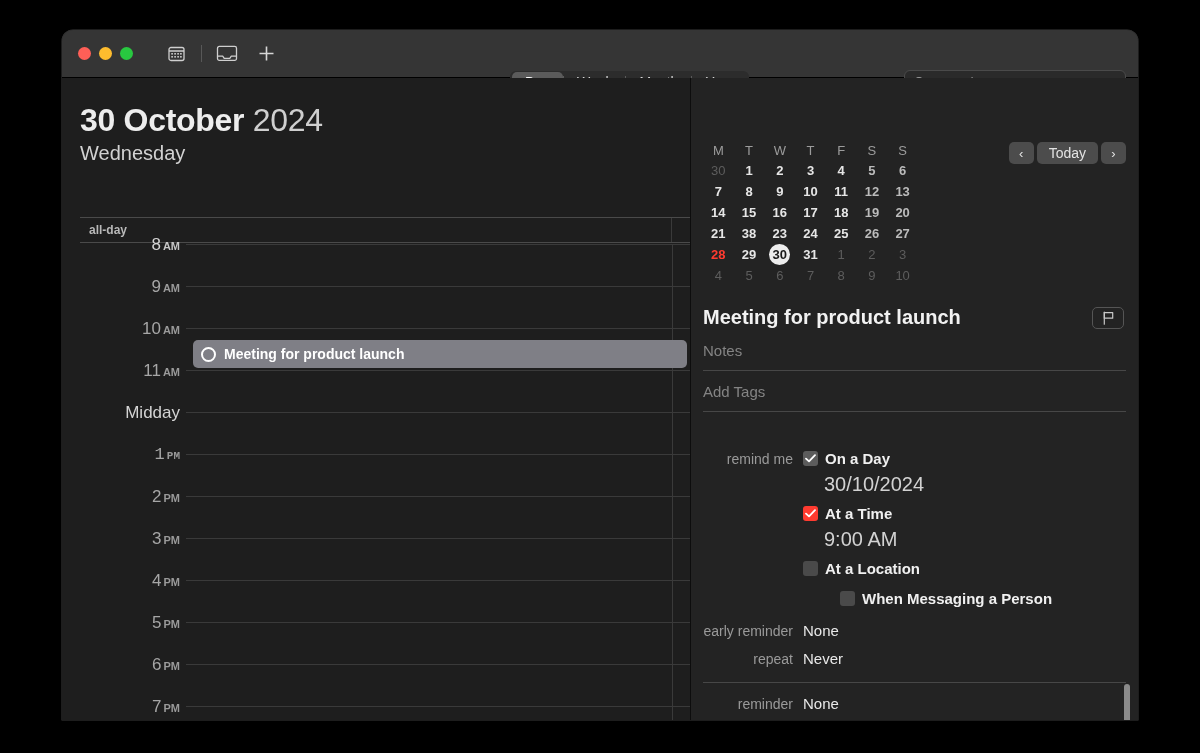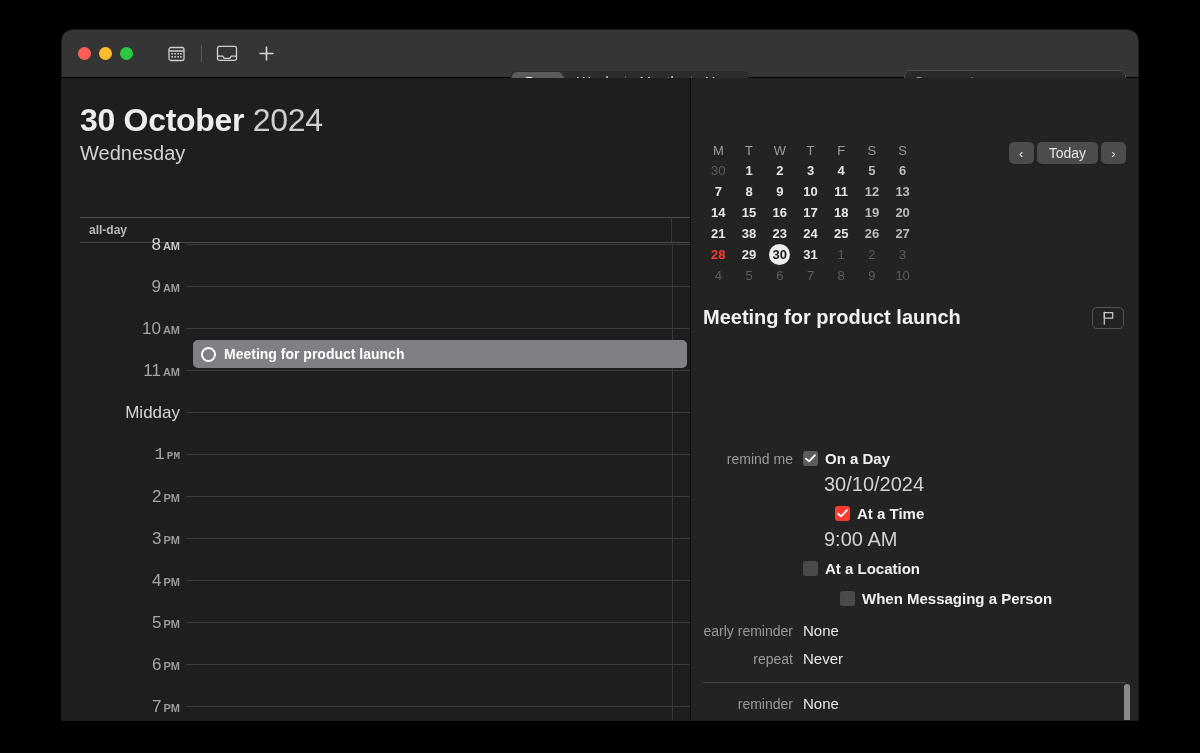--- a/index.html
+++ b/index.html
@@ -612,35 +612,37 @@
         <div class="detail-title-row">
           <div class="detail-title">Meeting for product launch</div>
           <div class="flag-btn">
             <svg width="13" height="14" viewBox="0 0 13 14" fill="none">
               <path d="M2.3 1.2v12" stroke="#c8c8c8" stroke-width="1.2" stroke-linecap="round"></path>
               <path d="M2.3 1.6h8.4v5.6H2.3z" stroke="#c8c8c8" stroke-width="1.2" stroke-linejoin="round"></path>
             </svg>
           </div>
         </div>
 
+        <div class="notes">Notes</div>
+        <div class="tags">Add Tags</div>
 
         <div class="fields" id="detail-fields">
             <div class="frow" style="margin-top: 0px;">
               <div class="flabel">remind me</div>
               <div class="fval">
                 <div class="cb checked-gray">
                   <svg width="11" height="9" viewBox="0 0 11 9">
                     <path d="M1 4.6L4 7.4 10 1.2" stroke="#ffffff" stroke-width="1.8" fill="none" stroke-linecap="round" stroke-linejoin="round"></path>
                   </svg>
                 </div>
                 <span class="cbtext">On a Day</span>
               </div>
             </div>
             <div class="fsub">30/10/2024</div>
-            <div class="frow" style="margin-top: 8px; gap: 32px;">
+            <div class="frow" style="margin-top: 8px;">
               <div class="flabel"></div>
               <div class="fval">
                 <div class="cb checked-red">
                   <svg width="11" height="9" viewBox="0 0 11 9">
                     <path d="M1 4.6L4 7.4 10 1.2" stroke="#ffffff" stroke-width="1.8" fill="none" stroke-linecap="round" stroke-linejoin="round"></path>
                   </svg>
                 </div>
                 <span class="cbtext">At a Time</span>
               </div>
             </div>

